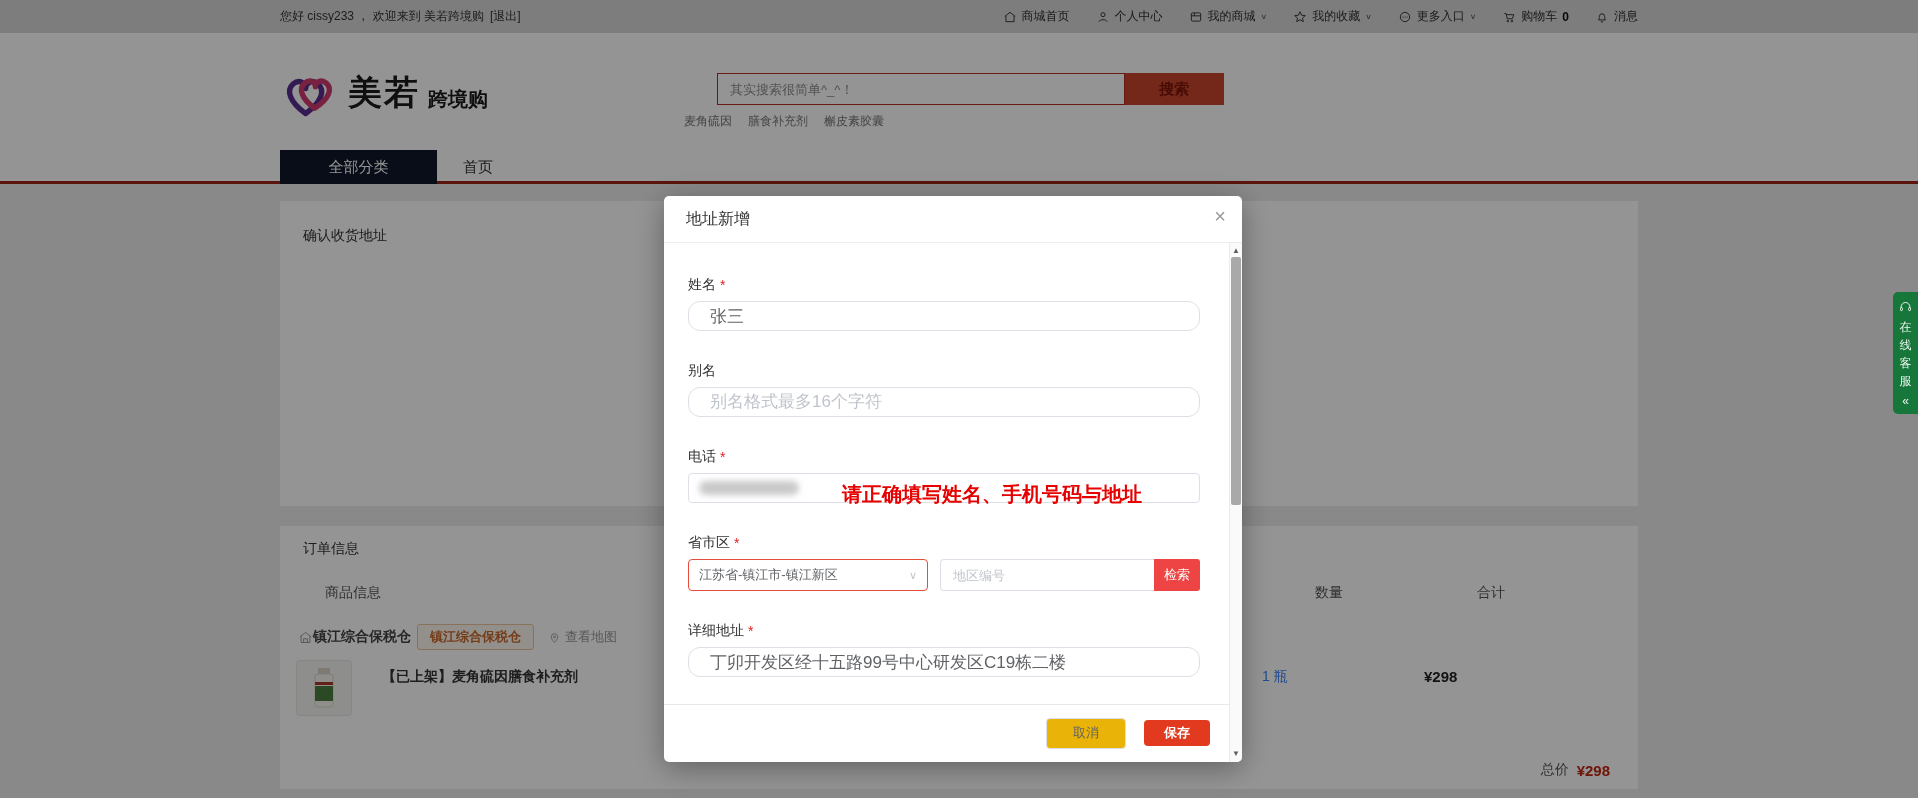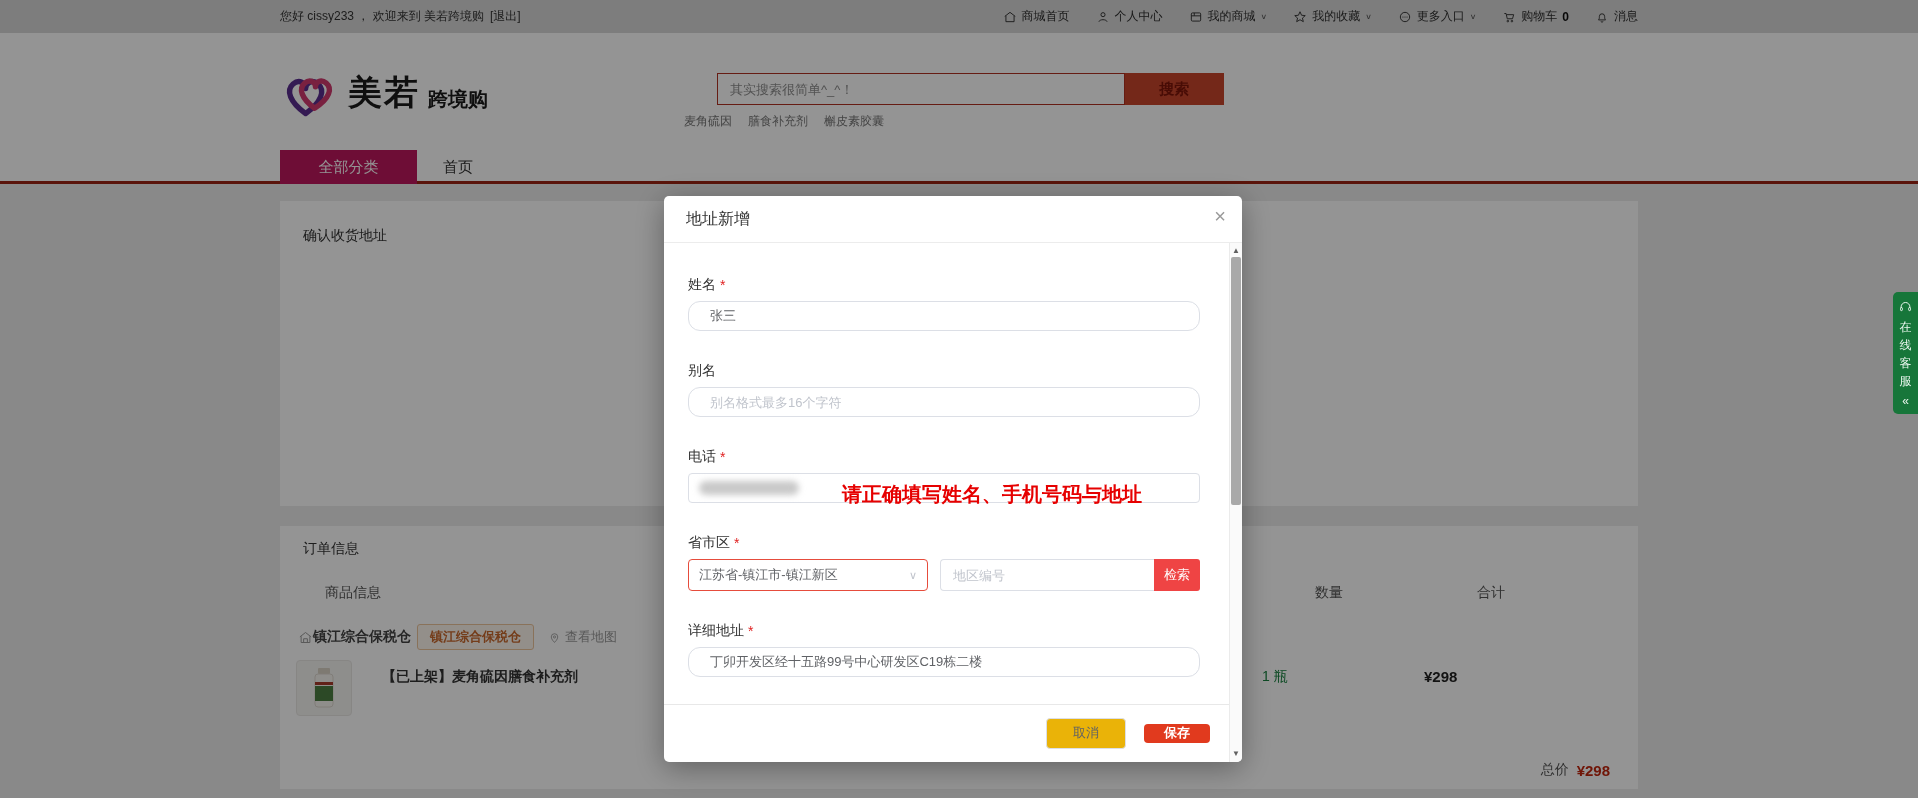--- a/index.html
+++ b/index.html
@@ -26,21 +26,21 @@
   .search-row { display:flex;padding-left:33px; }
   .search-input { width:433px; height:32px; border:1px solid #b03122; padding:0 12px; font-size:13px; color:#333; outline:none; background:#fff; border-radius:0; }
   .search-input::placeholder { color:#8d8d8d; }
   .search-btn { width:106px; height:32px; background:#c8462c; border:none; color:#7c150a; font-size:15px; font-weight:bold; cursor:pointer; }
   .hot-keywords { margin-top:8px; font-size:12px; color:#777; display:flex; gap:16px; }
   .hot-keywords span { cursor:pointer; }
 
   
   .navrow { background:#fff; height:34px; border-bottom:3px solid #9c2413; }
   .navrow .container { display:flex; height:34px; align-items:stretch; }
-  .tab-all { width:137px; background:#be185d; color:#fff; font-size:15px; display:flex; align-items:center; justify-content:center; cursor:pointer; }
+  .tab-all { width:157px; background:#0f172a; color:#fff; font-size:15px; display:flex; align-items:center; justify-content:center; cursor:pointer; }
   .tab-home { font-size:15px; color:#333; display:flex; align-items:center; padding:0 26px; cursor:pointer; }
 
   
   .main { position:relative; height:611px; }
   .card { position:absolute; left:0; background:#fff; width:1358px; }
   .card-address { top:17px; height:305px; }
   .card-title { font-size:14px; color:#333; padding:26px 0 0 23px; }
   .card-order { top:342px; height:263px; }
   .order-title { font-size:14px; color:#333; padding:14px 0 0 23px; }
   .order-head { display:flex; font-size:14px; color:#555; margin-top:26px; padding-left:45px; }
@@ -48,53 +48,53 @@
   .oh-qty { width:162px; }
   .oh-total { }
   .wh-row { display:flex; align-items:center; margin-top:22px; padding-left:18px; font-size:14px; }
   .wh-row svg { width:15px; height:15px; stroke:#9a9a9a; fill:none; stroke-width:1.6; }
   .wh-name { color:#444; font-weight:bold; }
   .wh-badge { color:#c9692e; font-weight:bold; font-size:13px; border:1px solid #ecc49c; background:#fdf6ee; border-radius:3px; padding:3px 12px; margin-left:6px; }
   .wh-map { color:#999; display:flex; align-items:center; gap:4px; margin-left:14px; cursor:pointer; font-size:13px; }
   .prod-row { display:flex; align-items:flex-start; margin-top:10px; padding-left:16px; }
   .prod-thumb { width:56px; height:56px; background:#f5f4f2; border:1px solid #e9e7e4; border-radius:4px; display:flex; align-items:center; justify-content:center; }
   .prod-name { font-size:14px; color:#333; font-weight:bold; margin:8px 0 0 30px; width:880px; }
-  .prod-qty { font-size:14px; color:#15803d; margin-top:8px; width:162px; }
+  .prod-qty { font-size:14px; color:#3b82f6; margin-top:8px; width:162px; }
   .prod-total { font-size:15px; color:#222; font-weight:bold; margin-top:8px; }
   .grand-row { position:absolute; right:28px; bottom:10px; font-size:14px; color:#555; display:flex; gap:8px; align-items:center; }
   .grand-value { color:#c1270f; font-weight:bold; font-size:15px; }
 
   
   .overlay { position:fixed; left:0; top:0; width:1918px; height:798px; background:rgba(0,0,0,0.42); z-index:40; }
 
   
   .modal { position:fixed; left:664px; top:196px; width:578px; height:566px; background:#fff; border-radius:5px; box-shadow:0 6px 30px rgba(0,0,0,.35); z-index:60; }
   .m-header { height:47px; display:flex; align-items:center; padding:0 22px; border-bottom:1px solid #ececec; position:relative; }
   .m-title { font-size:16px; color:#333; }
   .m-close { position:absolute; right:16px; top:10px; font-size:20px; color:#999; cursor:pointer; line-height:1; }
   .m-body { position:relative; height:461px; padding:2px 42px 0 24px; overflow:hidden; }
   .field { margin-top:31px; }
   .field:first-child { margin-top:9px; }
   .f-label { font-size:14px; color:#333; margin-bottom:7px; display:flex; gap:4px; align-items:center; }
   .req { color:#e02020; font-size:14px; }
-  .f-input { width:100%; height:30px; border:1px solid #dcdfe6; border-radius:12px; padding:0 21px; font-size:13px; color:#606266; outline:none; background:#fff; }
+  .f-input { width:100%; height:30px; border:1px solid #dcdfe6; border-radius:12px; padding:0 21px; font-size:17px; color:#606266; outline:none; background:#fff; }
   .f-input::placeholder { color:#c0c4cc; }
   .blur-wrap { width:100%; height:30px; border:1px solid #dcdfe6; border-radius:4px; display:flex; align-items:center; padding:0 10px; }
   .blur-blob { width:100px; height:14px; background:#c9c9c9; border-radius:7px; filter:blur(3px); }
   .warning { position:absolute; left:178px; top:238px; font-size:20px; font-weight:bold; color:#e60000; white-space:nowrap; z-index:5; }
   .region-row { display:flex; align-items:center; }
   .region-select { width:240px; height:32px; border:1px solid #e64c3c; border-radius:4px; display:flex; align-items:center; padding:0 10px; font-size:13px; color:#606266; cursor:pointer; }
   .region-select .sel-chev { margin-left:auto; color:#c0c4cc; font-size:11px; }
   .code-group { flex:1; display:flex; margin-left:12px; }
   .code-input { flex:1; height:32px; border:1px solid #dcdfe6; border-right:none; border-radius:4px 0 0 4px; padding:0 12px; font-size:13px; color:#606266; outline:none; }
   .code-input::placeholder { color:#c0c4cc; }
   .code-btn { width:46px; height:32px; background:#ef4444; color:#fff; border:none; font-size:13px; cursor:pointer; border-radius:0 3px 3px 0; }
   .m-footer { height:57px; border-top:1px solid #e8e8e8; display:flex; align-items:center; justify-content:flex-end; gap:18px; padding-right:32px; }
   .btn-cancel { width:80px; height:31px; background:#eab308; border:1px solid #dcdfe6; border-radius:4px; font-size:13px; color:#606266; cursor:pointer; }
-  .btn-save { width:66px; height:19px; background:#e13a1e; border:none; border-radius:4px; font-size:13px; color:#fff; font-weight:bold; cursor:pointer; }
+  .btn-save { width:66px; height:26px; background:#e13a1e; border:none; border-radius:4px; font-size:13px; color:#fff; font-weight:bold; cursor:pointer; }
   .m-scroll { position:absolute; top:47px; right:0; bottom:0; width:13px; background:#fafafa; border-left:1px solid #ebebeb; border-radius:0 0 5px 0; }
   .sc-arrow { position:absolute; left:0; width:12px; text-align:center; font-size:8px; color:#606060; }
   .sc-up { top:3px; }
   .sc-down { bottom:4px; }
   .sc-thumb { position:absolute; left:1px; top:14px; width:10px; height:248px; background:#a9a9a9; border-radius:2px; }
 
   
   .service-tab { position:fixed; right:0; top:292px; width:25px; padding:8px 0 6px; background:#17763a; border-radius:5px 0 0 5px; z-index:70; display:flex; flex-direction:column; align-items:center; gap:3px; color:#eaf6ee; cursor:pointer; }
   .service-tab svg { width:15px; height:15px; stroke:#eaf6ee; fill:none; stroke-width:1.6; margin-bottom:2px; }
   .service-char { font-size:12px; line-height:15px; }

